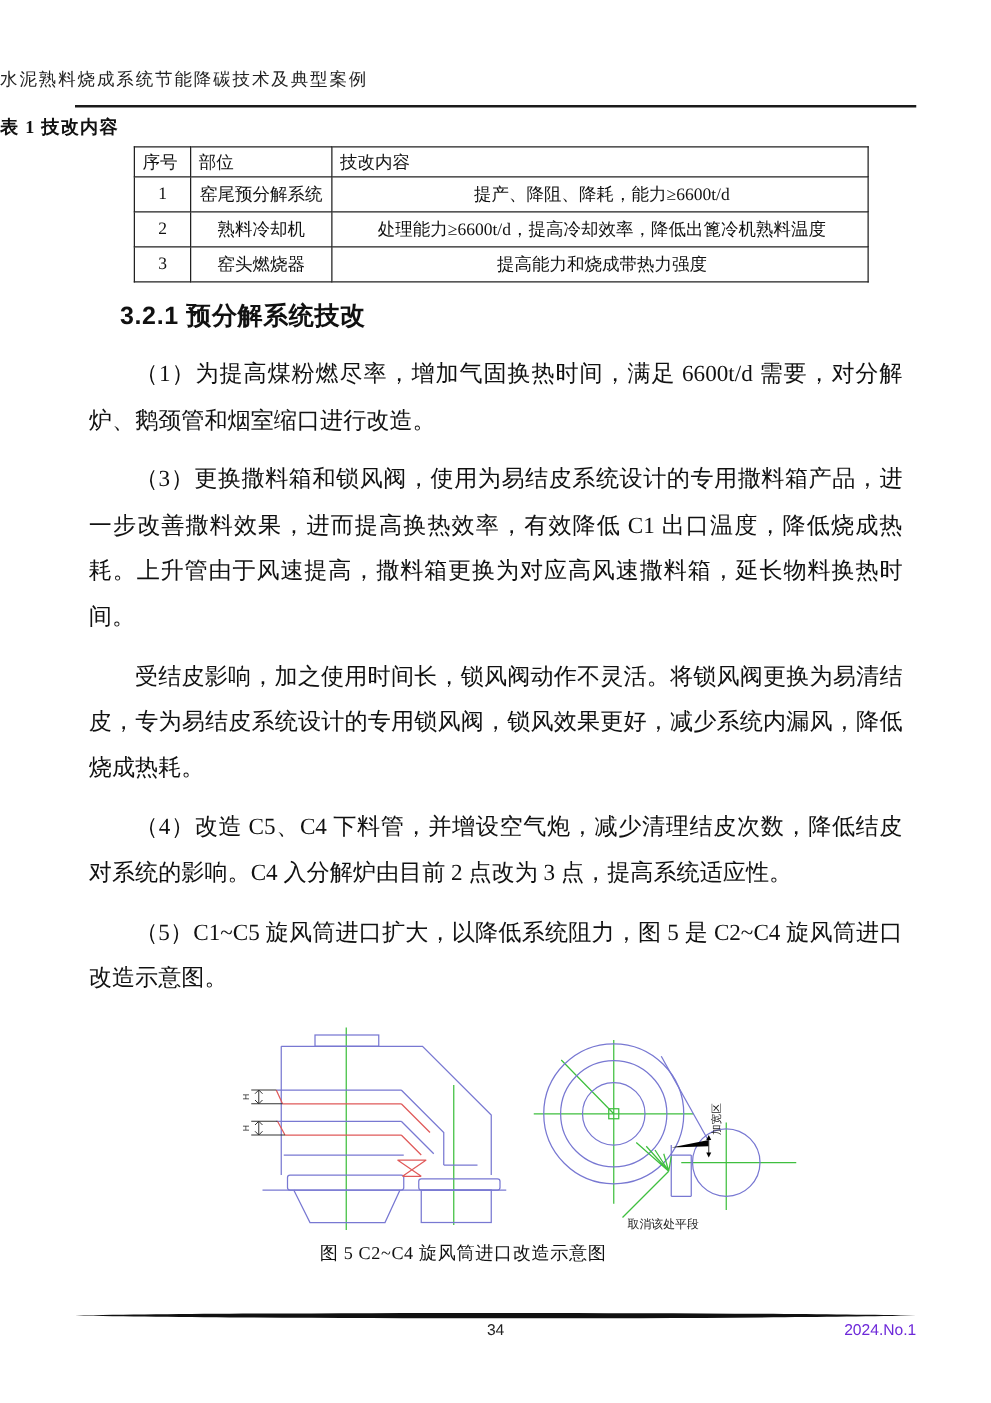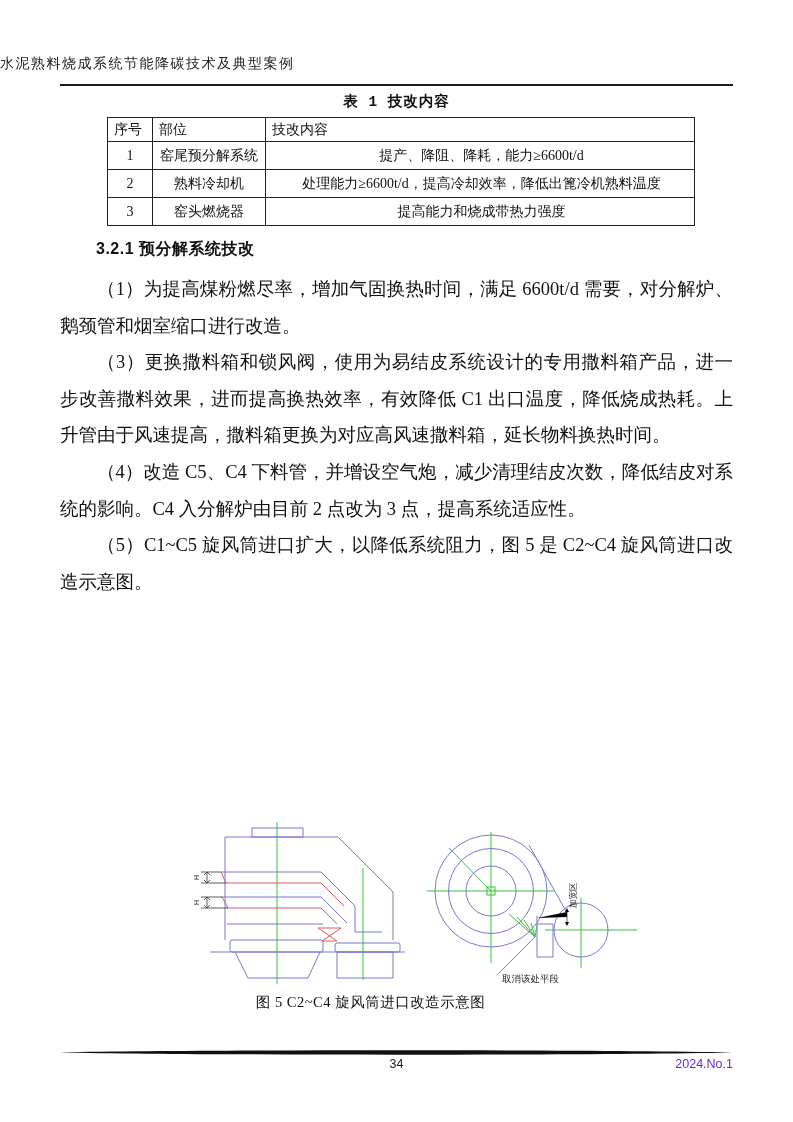--- a/index.html
+++ b/index.html
@@ -8,36 +8,36 @@
     font-family:"Liberation Serif","DejaVu Serif",serif;color:#111;
     overflow:hidden;
   }
   .abs{position:absolute}
 
   
   #header-title{top:55px;left:0;width:793px;text-align:left;font-size:14px;letter-spacing:1.5px;color:#222}
   #header-rule{top:84px;left:60px;width:673px;height:2px;background:#1a1a1a}
 
   
-  #table-title{top:92px;left:0;width:793px;text-align:center;font-size:14.5px;font-weight:700;
-    font-family:Liberation Mono, monospace;letter-spacing:1px}
+  #table-title{top:92px;left:0;width:793px;font-size:14.5px;font-weight:700;
+    font-family:Liberation Serif, serif;letter-spacing:1px}
   #mod-table{position:absolute;top:117px;left:107px;width:587px;border-collapse:collapse;
     font-size:14px;table-layout:fixed}
   #mod-table th,#mod-table td{border:1.5px solid #222;padding:0 6px;font-weight:400;overflow:hidden;white-space:nowrap}
   #mod-table th{height:23px;text-align:left}
   #mod-table td{height:27px}
   #mod-table td.c{text-align:center}
   #mod-table td.l{text-align:center;padding-left:9px}
 
   
-  #section-heading{top:239px;left:96px;font-size:16px;font-weight:700;letter-spacing:.5px;
+  #section-heading{top:239px;left:96px;font-size:20px;font-weight:700;letter-spacing:.5px;
     font-family:"Liberation Sans","DejaVu Sans",sans-serif}
   #body-text{top:271px;left:60px;width:673px;font-size:18.5px;line-height:36.6px;
     text-align:justify;text-justify:inter-ideograph}
-  #body-text p{margin:0;text-indent:2em}
+  #body-text p{margin:11px;text-indent:2em}
 
   
   #figure-wrap{top:820px;left:185px;width:460px;height:174px}
   #figure-caption{top:993px;left:0;width:741px;text-align:center;font-size:14.5px;letter-spacing:.5px}
   .ln-b{fill:none;stroke:var(--outline-blue,#7878d2);stroke-width:1}
   .ln-r{fill:none;stroke:var(--modified-red,#e05a5a);stroke-width:1}
   .ln-g{fill:none;stroke:var(--centerline-green,#3fbf3f);stroke-width:1}
   .ln-k{fill:none;stroke:#333;stroke-width:.8}
   .fill-k{fill:var(--fill-black,#000);stroke:none}
   text.lbl{fill:#222;font-family:"Liberation Sans","DejaVu Sans",sans-serif}
@@ -83,20 +83,21 @@
     <td class="c">窑头燃烧器</td>
     <td class="l">提高能力和烧成带热力强度</td>
   </tr>
 </tbody>
   </table>
 
 <div class="abs" id="section-heading">3.2.1 预分解系统技改</div>
 <div class="abs" id="body-text">
   <p>（1）为提高煤粉燃尽率，增加气固换热时间，满足 6600t/d 需要，对分解炉、鹅颈管和烟室缩口进行改造。</p>
   <p>（3）更换撒料箱和锁风阀，使用为易结皮系统设计的专用撒料箱产品，进一步改善撒料效果，进而提高换热效率，有效降低 C1 出口温度，降低烧成热耗。上升管由于风速提高，撒料箱更换为对应高风速撒料箱，延长物料换热时间。</p>
+  <p>受结皮影响，加之使用时间长，锁风阀动作不灵活。将锁风阀更换为易清结皮，专为易结皮系统设计的专用锁风阀，锁风效果更好，减少系统内漏风，降低烧成热耗。</p>
   <p>（4）改造 C5、C4 下料管，并增设空气炮，减少清理结皮次数，降低结皮对系统的影响。C4 入分解炉由目前 2 点改为 3 点，提高系统适应性。</p>
   <p>（5）C1~C5 旋风筒进口扩大，以降低系统阻力，图 5 是 C2~C4 旋风筒进口改造示意图。</p>
 </div>
 
 <div class="abs" id="figure-wrap">
   <svg width="460" height="174" viewBox="0 0 460 174">
 
     <g>
 
       <path class="ln-g" d="M92,2 V164"></path>

